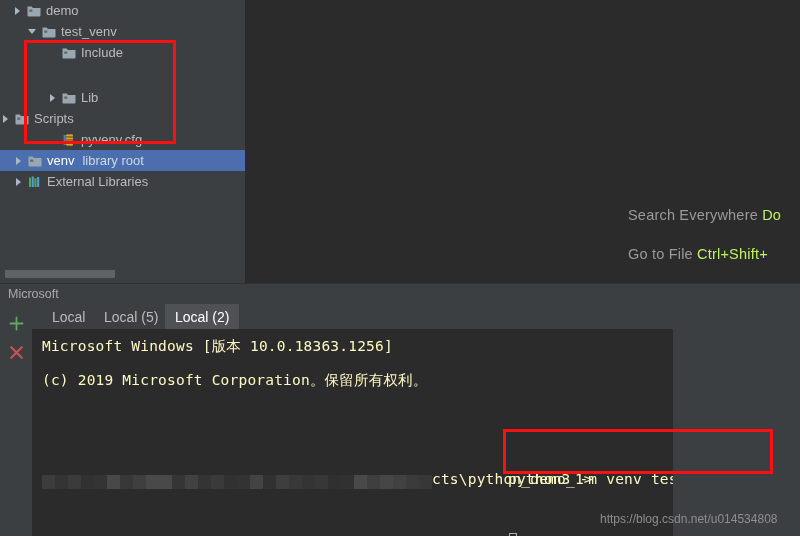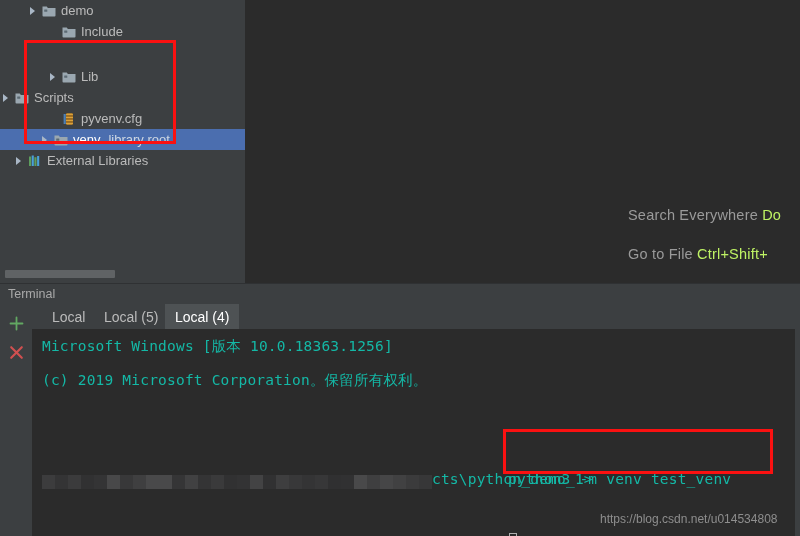--- a/index.html
+++ b/index.html
@@ -92,24 +92,24 @@
     position: absolute; left: 32px; top: 21px; width: 768px; height: 25px;
     background: #3c3f41;
   }
   .tab {
     position: absolute; top: 0; height: 25px; padding: 0 10px;
     display: flex; align-items: center; font-size: 14px; color: #bbbbbb;
   }
   .tab.active { background: #4e5254; color: #ffffff; }
 
   .console {
-    position: absolute; left: 32px; top: 46px; width: 763px; height: 207px;
+    position: absolute; left: 32px; top: 46px; width: 641px; height: 207px;
     background: #2b2b2b; overflow: hidden;
     font-family: "DejaVu Sans Mono", monospace;
-    font-size: 14.5px; color: #14b8a6;
+    font-size: 14.5px; color: #fef9c3;
   }
   .cline { position: absolute; white-space: pre; letter-spacing: .2px; }
   #cl-1 { left: 10px; top: 8px; }
   #cl-2 { left: 10px; top: 42px; }
   #cl-path1 { left: 400px; top: 142px; }
   #cl-cmd  { left: 476px; top: 142px; }
 
   
   .mosaic { position: absolute; overflow: hidden; }
   .mosaic i {
@@ -145,27 +145,35 @@
     <span>Search Everywhere</span>
     <span class="hint-key">Do</span>
   </div>
   <div class="hint-row" id="hint-goto">
     <span>Go to File</span>
     <span class="hint-key">Ctrl+Shift+</span>
   </div>
 
   <div class="sidebar">
     <div class="tree" id="tree">
+        <div class="node" style="padding-left: 12px;">
+          <span class="arrow right"></span>
+          <span class="ico"><svg width="16" height="16" viewBox="0 0 16 16">
+              <path d="M1.5 3.5h4.2l1.2 1.6h7.6v7.4a.9.9 0 0 1-.9.9H2.4a.9.9 0 0 1-.9-.9z" fill="#9aa7b0"></path>
+              <rect x="3.2" y="6.4" width="3.1" height="2.4" rx=".4" fill="#5c6a73"></rect>
+            </svg></span>
+          <span class="lbl">demo</span>
+        </div>
         <div class="node" style="padding-left: 27px;">
-          <span class="arrow right"></span>
-          <span class="ico"><svg width="16" height="16" viewBox="0 0 16 16">
-              <path d="M1.5 3.5h4.2l1.2 1.6h7.6v7.4a.9.9 0 0 1-.9.9H2.4a.9.9 0 0 1-.9-.9z" fill="#9aa7b0"></path>
-              <rect x="3.2" y="6.4" width="3.1" height="2.4" rx=".4" fill="#5c6a73"></rect>
-            </svg></span>
-          <span class="lbl">demo</span>
+          <span class="arrow down"></span>
+          <span class="ico"><svg width="16" height="16" viewBox="0 0 16 16">
+              <path d="M1.5 3.5h4.2l1.2 1.6h7.6v7.4a.9.9 0 0 1-.9.9H2.4a.9.9 0 0 1-.9-.9z" fill="#9aa7b0"></path>
+              <rect x="3.2" y="6.4" width="3.1" height="2.4" rx=".4" fill="#5c6a73"></rect>
+            </svg></span>
+          <span class="lbl">test_venv</span>
         </div>
         <div class="node" style="padding-left: 47px;">
           <span class="arrow "></span>
           <span class="ico"><svg width="16" height="16" viewBox="0 0 16 16">
               <path d="M1.5 3.5h4.2l1.2 1.6h7.6v7.4a.9.9 0 0 1-.9.9H2.4a.9.9 0 0 1-.9-.9z" fill="#9aa7b0"></path>
               <rect x="3.2" y="6.4" width="3.1" height="2.4" rx=".4" fill="#5c6a73"></rect>
             </svg></span>
           <span class="lbl">Include</span>
         </div>
         <div class="node" style="padding-left: 47px; margin-top: 24px;">
@@ -189,21 +197,21 @@
           <span class="ico"><svg width="16" height="16" viewBox="0 0 16 16">
               <rect x="5" y="2.2" width="7" height="11.6" rx="1" fill="#d9a котор"></rect>
               <rect x="5" y="2.2" width="7" height="11.6" rx="1" fill="#dca13a"></rect>
               <rect x="5" y="4.2" width="7" height="1.5" fill="#8a5f1d"></rect>
               <rect x="5" y="7.2" width="7" height="1.5" fill="#8a5f1d"></rect>
               <rect x="5" y="10.2" width="7" height="1.5" fill="#8a5f1d"></rect>
               <rect x="2.6" y="3.0" width="2.2" height="10" fill="#4d7fb5"></rect>
             </svg></span>
           <span class="lbl">pyvenv.cfg</span>
         </div>
-        <div class="node selected" style="padding-left: 39px;">
+        <div class="node selected" style="padding-left: 13px;">
           <span class="arrow right"></span>
           <span class="ico"><svg width="16" height="16" viewBox="0 0 16 16">
               <path d="M1.5 3.5h4.2l1.2 1.6h7.6v7.4a.9.9 0 0 1-.9.9H2.4a.9.9 0 0 1-.9-.9z" fill="#9aa7b0"></path>
               <rect x="3.2" y="6.4" width="3.1" height="2.4" rx=".4" fill="#5c6a73"></rect>
             </svg></span>
           <span class="lbl">venv</span>
           <span class="sub2">library root</span>
         </div>
         <div class="node" style="padding-left: 13px;">
           <span class="arrow right"></span>
@@ -215,40 +223,40 @@
             </svg></span>
           <span class="lbl">External Libraries</span>
         </div>
       </div>
     <div class="h-scroll-track"></div>
     <div class="h-scroll-thumb"></div>
   </div>
 
   <div class="term-panel">
     <div class="term-header">
-      <span class="title">Terminal</span>
+      <span class="title">Microsoft</span>
     </div>
 
     <div class="term-left-bar">
       <div class="tool-btn" id="btn-new">
         <svg width="17" height="17" viewBox="0 0 17 17">
           <path d="M8.5 2.5 V14.5 M2.5 8.5 H14.5" stroke="#62a862" stroke-width="1.8" stroke-linecap="round"></path>
         </svg>
       </div>
       <div class="tool-btn" id="btn-close">
         <svg width="17" height="17" viewBox="0 0 17 17">
           <path d="M3.2 3.2 L13.8 13.8 M13.8 3.2 L3.2 13.8" stroke="#d05050" stroke-width="2.1" stroke-linecap="round"></path>
         </svg>
       </div>
     </div>
 
     <div class="tab-strip" id="tab-strip">
         <div class="tab" style="left: 10px;">Local</div>
         <div class="tab" style="left: 62px;">Local (5)</div>
-        <div class="tab active" style="left: 133px;">Local (4)</div>
+        <div class="tab active" style="left: 133px;">Local (2)</div>
       </div>
 
     <div class="console">
       <div class="cline" id="cl-1">Microsoft Windows [版本 10.0.18363.1256]</div>
       <div class="cline" id="cl-2">(c) 2019 Microsoft Corporation。保留所有权利。</div>
 
       <div class="mosaic" id="mos-1" style="left: 10px; top: 146px; width: 390px; height: 14px;">
           <i style="left:0px;width:13px;background:rgb(60,60,61);"></i>
           <i style="left:13px;width:13px;background:rgb(52,52,53);"></i>
           <i style="left:26px;width:13px;background:rgb(59,59,60);"></i>

